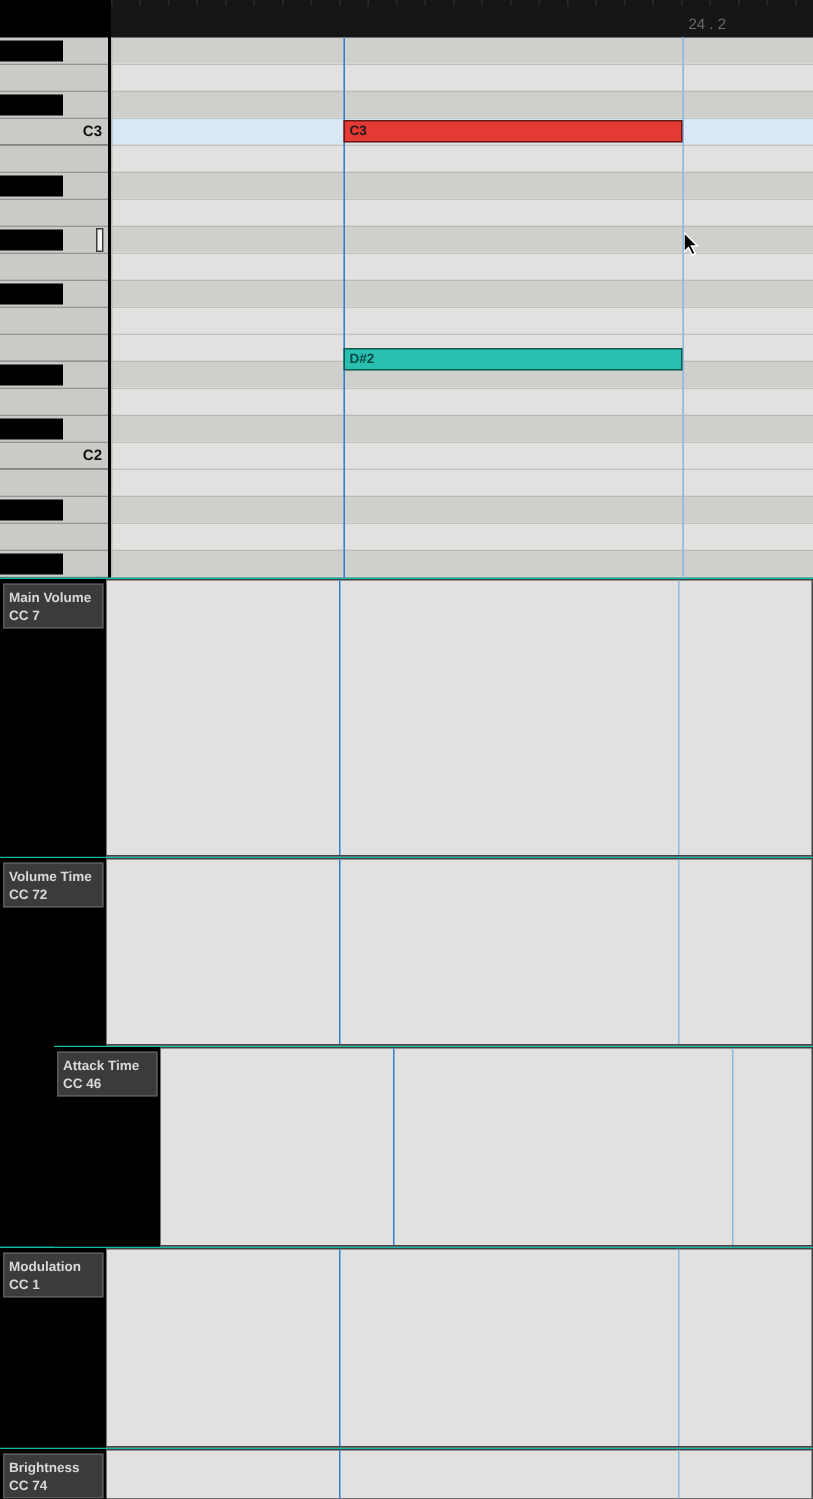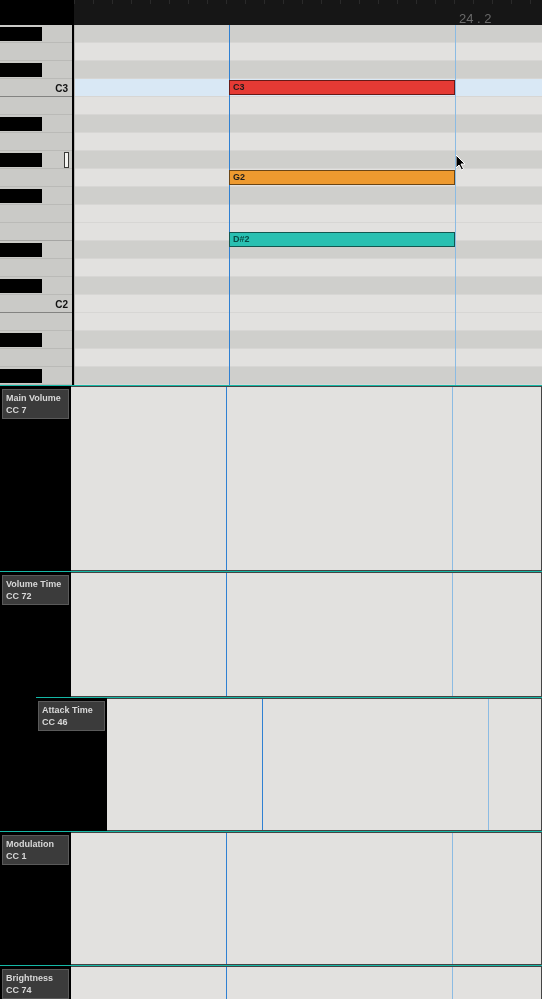--- a/index.html
+++ b/index.html
@@ -31,21 +31,21 @@
     overflow: hidden;
   }
   .ruler-inner { position: relative; width: 100%; height: 100%; }
   .tick-minor {
     position: absolute; top: 0; height: 4px; width: 1px; background: #2a2a2a;
   }
   .ruler-label {
     position: absolute; top: 11px;
     color: #cfcfcf; font-weight: bold; font-size: 10px;
   }
-  .ruler-label.minor { color: #6a6a6a; font-weight: normal; font-size: 13px; }
+  .ruler-label.minor { color: #6a6a6a; font-weight: normal; font-size: 10px; }
 
   
   .keyboard {
     position: absolute;
     left: 0; top: 25px; width: 72px;
   }
   .keyrow {
     position: relative;
     height: 18px;
     background: #cacac7;            
@@ -236,21 +236,20 @@
       <div class="gridrow white"></div>
       <div class="gridrow black"></div>
       <div class="gridrow white"></div>
       <div class="gridrow black"></div>
       <div class="vline bar" style="left: 0px; height: 360px;"></div>
       <div class="vline bar" style="left: 155px; height: 360px;"></div>
       <div class="vline bar" style="left: 381px; height: 360px;"></div>
       <div class="vline tempo" style="left: 381px; height: 360px;"></div>
       <div class="vline play" style="left: 155px; height: 360px;"></div>
       <div class="note" style="top: 55px; left: 155px; width: 226px; background: rgb(229, 58, 52); color: rgb(29, 29, 29);"><span>C3</span></div>
-      <div class="note" style="top: 145px; left: 155px; width: 226px; background: rgb(238, 154, 47); color: rgb(29, 29, 29);"><span>G2</span></div>
       <div class="note" style="top: 207px; left: 155px; width: 226px; background: rgb(41, 192, 177); color: rgb(8, 74, 68);"><span>D#2</span></div>
       <div class="cursor-arrow" style="left: 382px; top: 130px;"><svg width="12" height="16" viewBox="0 0 12 16">
           <path d="M0 0 L0 13 L3 10 L5.5 15 L7.5 14 L5 9 L9 9 Z" fill="#000" stroke="#fff" stroke-width="1"></path>
         </svg></div>
     </div>
 
 <div class="lanes" id="lanes" style="top: 385px;">
       <div class="lane" style="height: 185px;">
         <div class="lane-head">
           <div class="lane-head-box">

